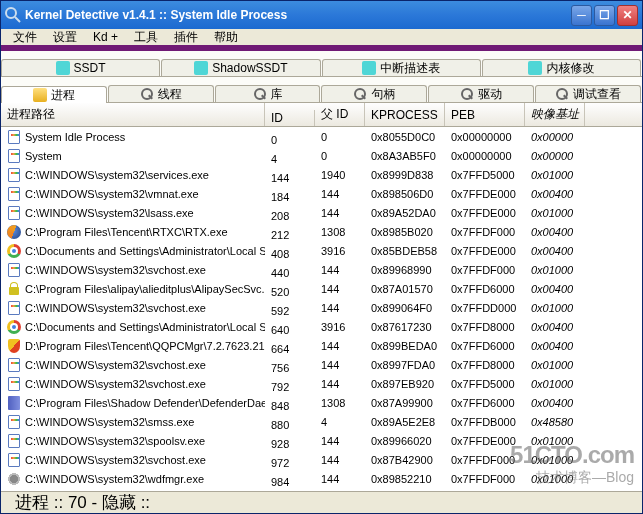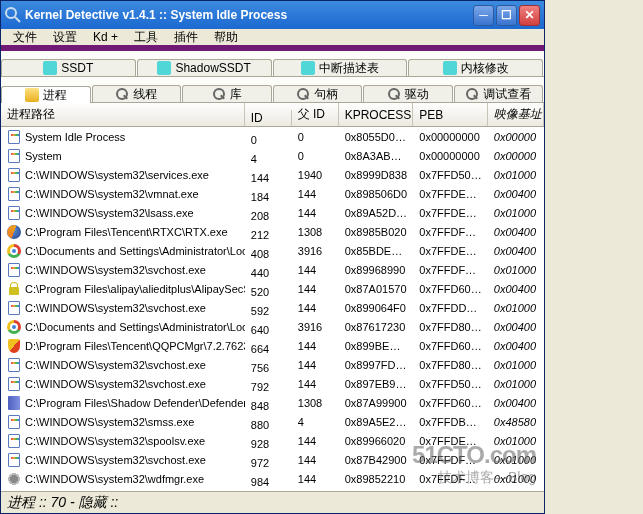--- a/index.html
+++ b/index.html
@@ -1,17 +1,17 @@
 <!DOCTYPE html>
 <html><head>
 <meta charset="utf-8">
 <style>
 * { margin: 0; padding: 0; box-sizing: border-box; }
 body { font-family: "Microsoft YaHei", Tahoma, Arial, sans-serif; font-size: 12px; background: #ece9d8; }
-.window { width: 545px; height: 514px; border: 1px solid #0a246a; background: #ece9d8; display: flex; flex-direction: column; position: relative; }
+.window { width: 643px; height: 514px; border: 1px solid #0a246a; background: #ece9d8; display: flex; flex-direction: column; position: relative; }
 .titlebar { height: 28px; background: linear-gradient(to bottom, #3c8cde 0%, #2b78d8 50%, #1c6ad0 100%); display: flex; align-items: center; padding: 0 4px; color: #fff; font-weight: bold; }
 .title-icon { width: 16px; height: 16px; margin-right: 4px; display: inline-block; }
 .title-icon svg { width: 16px; height: 16px; }
 .titlebar-text { flex: 1; }
 .win-buttons { display: flex; gap: 2px; }
 .win-btn { width: 21px; height: 21px; background: linear-gradient(to bottom, #7ba7e8, #3a74d0); border: 1px solid #2c5aa0; border-radius: 3px; display: flex; align-items: center; justify-content: center; color: #fff; font-weight: bold; cursor: pointer; }
 .win-btn.close { background: linear-gradient(to bottom, #f08080, #d04040); border-color: #a03030; }
 .menubar { height: 22px; background: #ece9d8; display: flex; align-items: center; padding: 7px 4px; border-bottom: 6px solid #701a75; }
 .menu-item { padding: 2px 8px; cursor: pointer; }
 .tabrow { height: 26px; background: #fcfcf8; display: flex; border-bottom: 1px solid #aca899; padding-top: 8px; }
@@ -29,21 +29,21 @@
 .grid-row { display: flex; height: 19px; align-items: center; }
 .cell { padding: 0 6px; overflow: hidden; white-space: nowrap; text-overflow: ellipsis; font-size: 11px; }
 .path-cell { display: flex; align-items: center; gap: 4px; }
 .ficon { width: 14px; height: 14px; flex-shrink: 0; display: inline-flex; align-items: center; justify-content: center; }
 .c-path { width: 264px; }
 .c-id { width: 50px; text-align: left; margin-top: 7px; }
 .c-pid { width: 50px; text-align: left; }
 .c-kproc { width: 80px; }
 .c-peb { width: 80px; }
 .c-img { width: 60px; font-style: italic; }
-.statusbar { height: 22px; background: #ece9d8; border-top: 1px solid #aca899; display: flex; align-items: center; padding: 0 6px; font-size: 14px; font-style: italic; }
+.statusbar { height: 22px; background: #ece9d8; border-top: 1px solid #aca899; display: flex; align-items: center; padding: 0 14px; font-size: 17px; }
 .watermark { position: absolute; right: 8px; bottom: 26px; color: rgba(100,100,100,0.55); pointer-events: none; text-align: right; font-family: Arial; }
 .watermark .dom { font-size: 24px; font-weight: bold; letter-spacing: -1px; }
 .watermark .sub { font-size: 14px; }
 .ico-default { background:#fff; border:1px solid #5a7abf; border-radius:1px; position:relative; width:12px; height:14px; }
 .ico-default::before { content:''; position:absolute; left:2px; top:3px; width:8px; height:2px; background:linear-gradient(to right,#f04040,#f0a040,#40c040,#4080f0); }
 .ico-shield { width:12px;height:14px;background:linear-gradient(to bottom right,#f0c020 50%,#e04020 50%); border-radius: 2px 2px 50% 50%; }
 .ico-ff { width:14px;height:14px;border-radius:50%;background:radial-gradient(circle at 40% 40%,#6090e0,#204080);position:relative;overflow:hidden; }
 .ico-ff::after { content:''; position:absolute; inset:0; background:conic-gradient(from 200deg,#f08020 0deg,#f0a020 180deg,transparent 180deg); border-radius:50%; }
 .ico-chrome { width:14px;height:14px;border-radius:50%;background:conic-gradient(#e04030 0 120deg,#40b050 120deg 240deg,#f0c020 240deg 360deg);position:relative; }
 .ico-chrome::after { content:''; position:absolute; inset:3px; background:#4080e0; border:2px solid #fff; border-radius:50%; }

